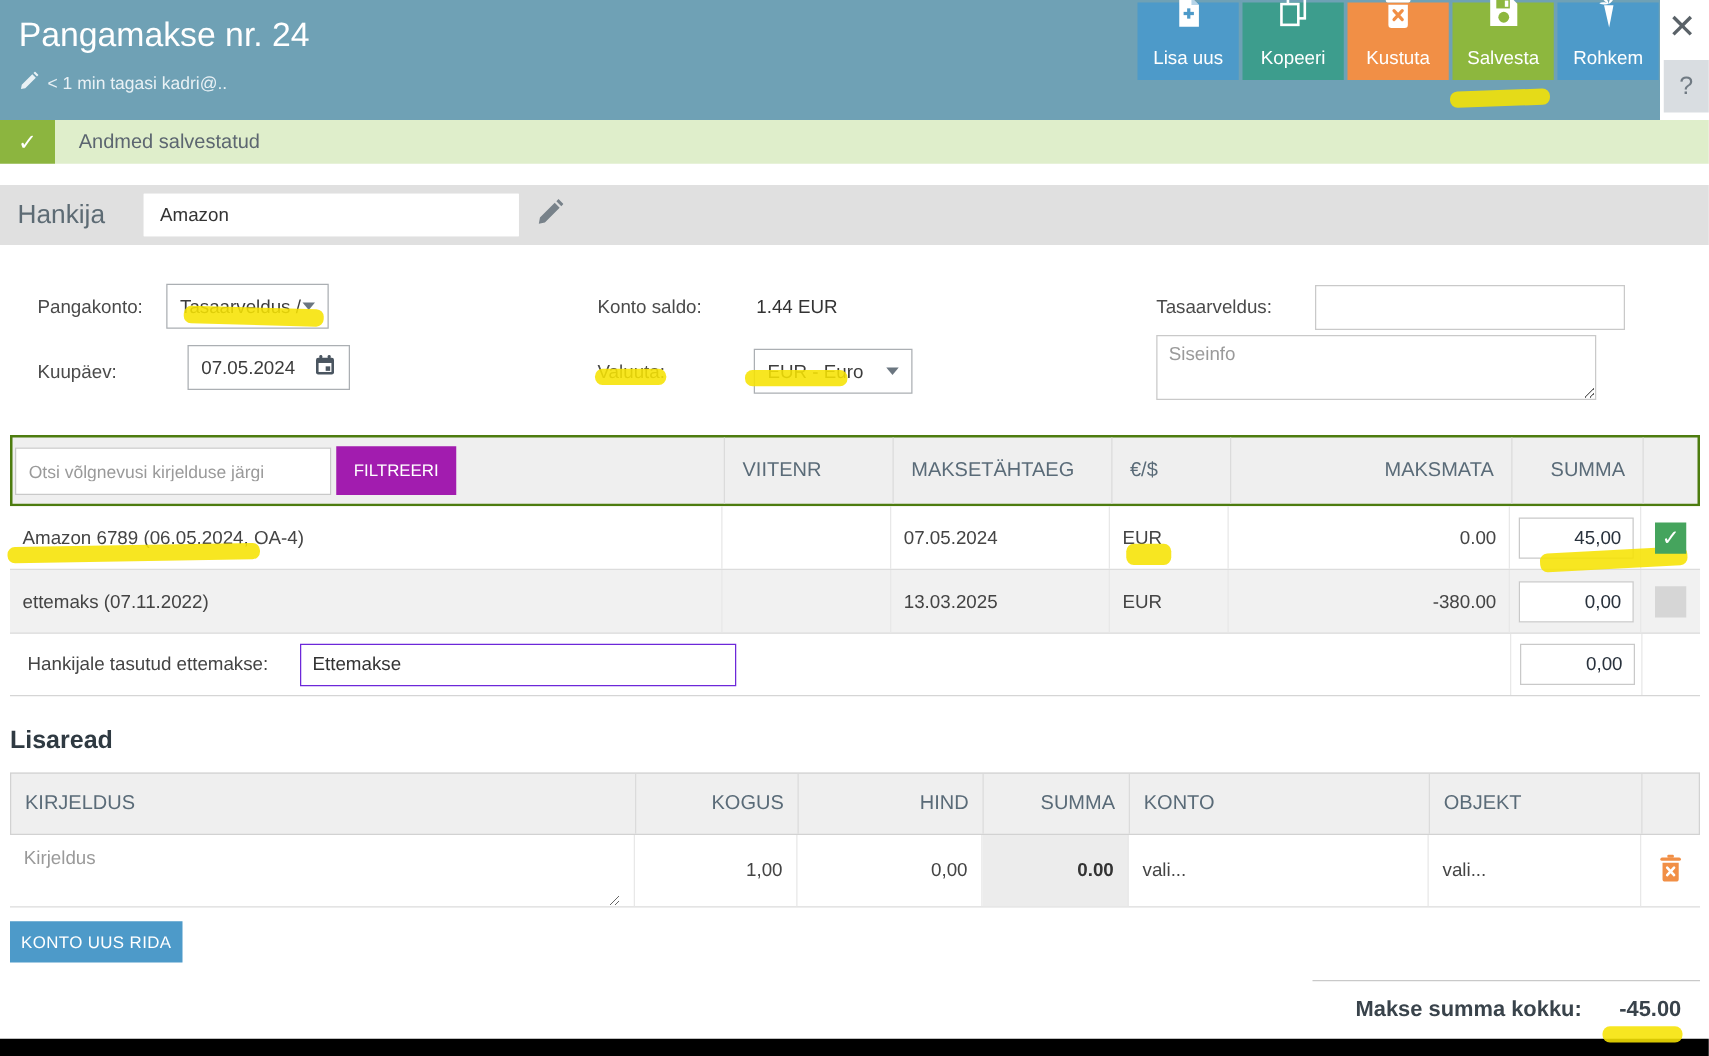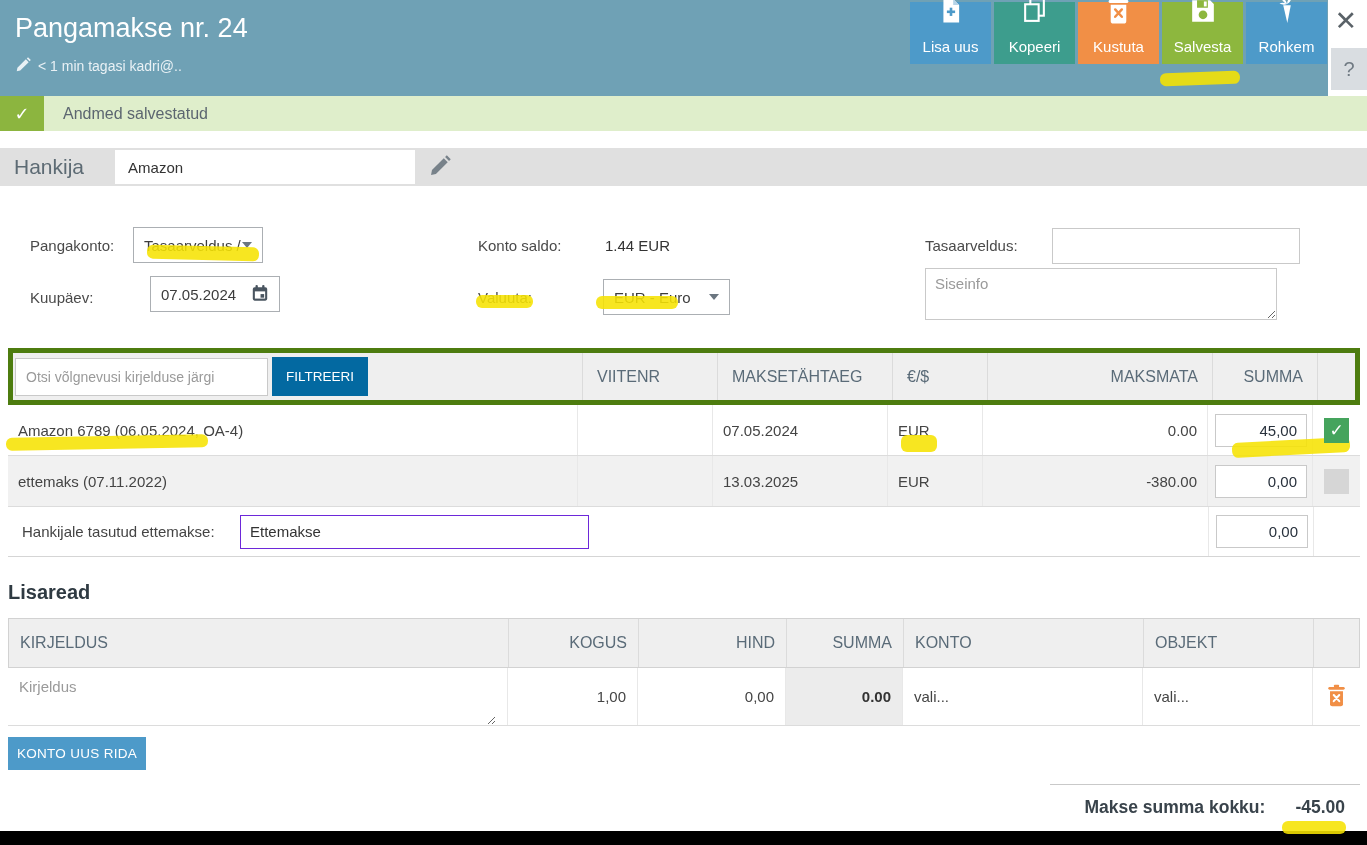--- a/index.html
+++ b/index.html
@@ -24,21 +24,21 @@
     color:#707A83; font-size:20px; display:flex; align-items:center; justify-content:center; cursor:pointer; }
 
   
   .alert { position:absolute; top:96px; left:0; width:1367px; height:35px; display:flex; }
   .alert-check { width:44px; background:#8CB53F; color:#fff; font-size:18px;
     display:flex; align-items:center; justify-content:center; }
   .alert-body { flex:1; background:#DFEECB; display:flex; align-items:center;
     padding-left:19px; font-size:16px; color:#5C6670; }
 
   
-  .supplier { position:absolute; top:148px; left:0; width:1367px; height:38px; background:#E0E0E0;
+  .supplier { position:absolute; top:148px; left:0; width:1367px; height:48px; background:#E0E0E0;
     display:flex; align-items:center; }
   .supplier-label { margin-left:14px; font-size:21px; color:#5D6B74; }
   .supplier-input { margin-left:31px; width:300px; height:34px; border:1px solid #fff;
     background:#fff; font-size:15px; padding:0 12px; color:#333; font-family:inherit; }
   .supplier .pencil { margin-left:15px; }
 
   
   .formsec { position:absolute; top:210px; left:0; width:1367px; height:140px; }
   .flabel { position:absolute; font-size:15px; color:#4A4A4A; }
   .fvalue { position:absolute; font-size:15px; color:#333; }
@@ -51,29 +51,29 @@
     padding:0 9px; color:#333; font-family:inherit; }
   .datebox { left:150px; top:66px; width:130px; }
   .siseinfo { position:absolute; left:925px; top:58px; width:352px; height:52px;
     border:1px solid #C9C9C9; font-size:15px; padding:6px 9px; color:#555;
     font-family:inherit; resize:both; }
   ::placeholder { color:#9A9A9A; opacity:1; }
 
   
   .dtable { position:absolute; top:348px; left:8px; width:1352px; }
   .dhead { display:grid; grid-template-columns:570px 135px 175px 95px 225px 105px 47px;
-    background:#EFEFEF; border:5px solid #4d7c0f; height:57px; }
+    background:#EFEFEF; border:2px solid #4d7c0f; height:57px; }
   .dhead > div { display:flex; align-items:center; border-right:1px solid #DBDBDB;
     padding:0 14px; font-size:16px; color:#5A6B78; }
   .dhead > div:last-child { border-right:none; }
   .cell-r { justify-content:flex-end; }
   .searchcell { padding:0 0 0 2px !important; }
   .search-input { width:253px; height:38px; border:1px solid #C9C9C9; font-size:14px;
     padding:0 10px; color:#555; font-family:inherit; background:#fff; }
-  .filter-btn { width:96px; height:39px; background:#0369a1; border:none; color:#fff;
+  .filter-btn { width:96px; height:39px; background:#a21caf; border:none; color:#fff;
     font-size:13.5px; margin-left:4px; cursor:pointer; font-family:inherit; }
   .drow { display:grid; grid-template-columns:570px 135px 175px 95px 225px 105px 47px;
     height:51px; border-bottom:1px solid #DCDCDC; background:#fff; font-size:15px; color:#444; }
   .drow.alt { background:#F1F1F1; }
   .drow > div { display:flex; align-items:center; border-right:1px solid #E8E8E8; padding:0 10px; }
   .drow > div:last-child { border-right:none; justify-content:center; }
   .sum-input { width:92px; height:33px; border:1px solid #C9C9C9; text-align:right;
     padding-right:9px; font-size:15px; color:#28313C; font-family:inherit; background:#fff; }
   .cellsum { justify-content:flex-end; padding-right:5px !important; }
   .cb { width:25px; height:25px; background:#D6D6D6; position:relative; z-index:6;

